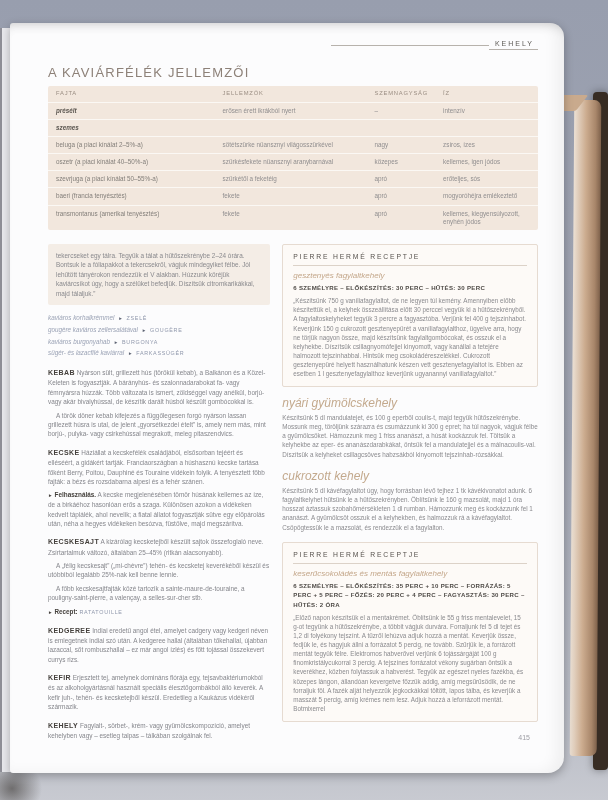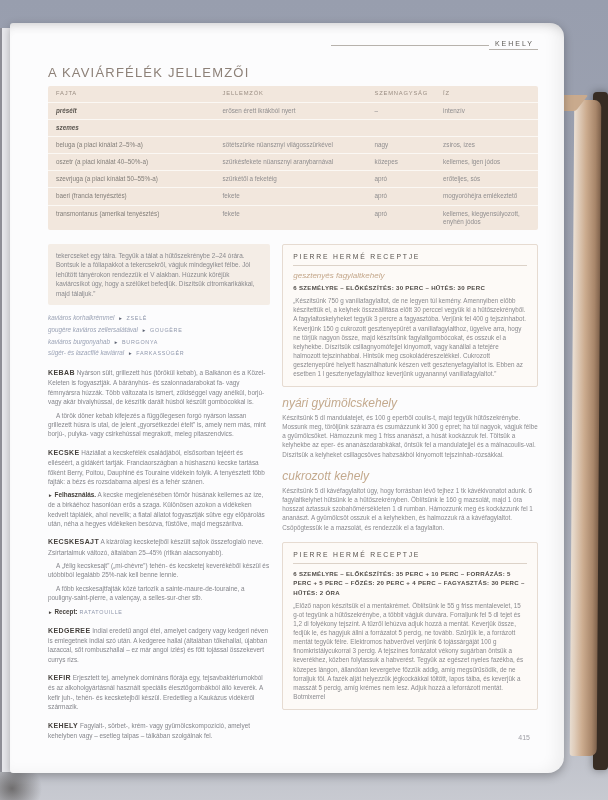--- a/index.html
+++ b/index.html
@@ -225,20 +225,21 @@
           </div>
 
           <div class="variant">
             <div class="v-title">cukrozott kehely</div>
             <div class="v-body">Készítsünk 5 dl kávéfagylaltot úgy, hogy forrásban lévő tejhez 1 tk kávékivonatot adunk. 6 fagylaltkelyhet hűtsünk le a hűtőszekrényben. Öblítsünk le 160 g mazsolát, majd 1 óra hosszat áztassuk szobahőmérsékleten 1 dl rumban. Hámozzunk meg és kockázzunk fel 1 ananászt. A gyümölcsöt osszuk el a kelyhekben, és halmozzuk rá a kávéfagylaltot. Csöpögtessük le a mazsolát, és rendezzük el a fagylalton.</div>
           </div>
 
           <div class="ph-box">
             <div class="ph-label">PIERRE HERMÉ RECEPTJE</div>
             <div class="ph-rule"></div>
+            <div class="ph-title">keserűcsokoládés és mentás fagylaltkehely</div>
             <div class="ph-meta">6 SZEMÉLYRE – ELŐKÉSZÍTÉS: 35 PERC + 10 PERC – FORRÁZÁS: 5 PERC + 5 PERC – FŐZÉS: 20 PERC + 4 PERC – FAGYASZTÁS: 30 PERC – HŰTÉS: 2 ÓRA</div>
             <div class="ph-body">„Előző napon készítsük el a mentakrémet. Öblítsünk le 55 g friss mentalevelet, 15 g-ot tegyünk a hűtőszekrénybe, a többit vágjuk durvára. Forraljunk fel 5 dl tejet és 1,2 dl folyékony tejszínt. A tűzről lehúzva adjuk hozzá a mentát. Keverjük össze, fedjük le, és hagyjuk állni a forrázatot 5 percig, ne tovább. Szűrjük le, a forrázott mentát tegyük félre. Elektromos habverővel verjünk 6 tojássárgáját 100 g finomkristálycukorral 3 percig. A tejszínes forrázatot vékony sugárban öntsük a keverékhez, közben folytassuk a habverést. Tegyük az egészet nyeles fazékba, és közepes lángon, állandóan kevergetve főzzük addig, amíg megsűrűsödik, de ne forraljuk föl. A fazék alját helyezzük jégkockákkal töltött, lapos tálba, és keverjük a masszát 5 percig, amíg krémes nem lesz. Adjuk hozzá a leforrázott mentát. Botmixerrel</div>
           </div>
 
         </div>
       </div>
 
       <div class="pagenum">415</div>
     </div>
   </div>

